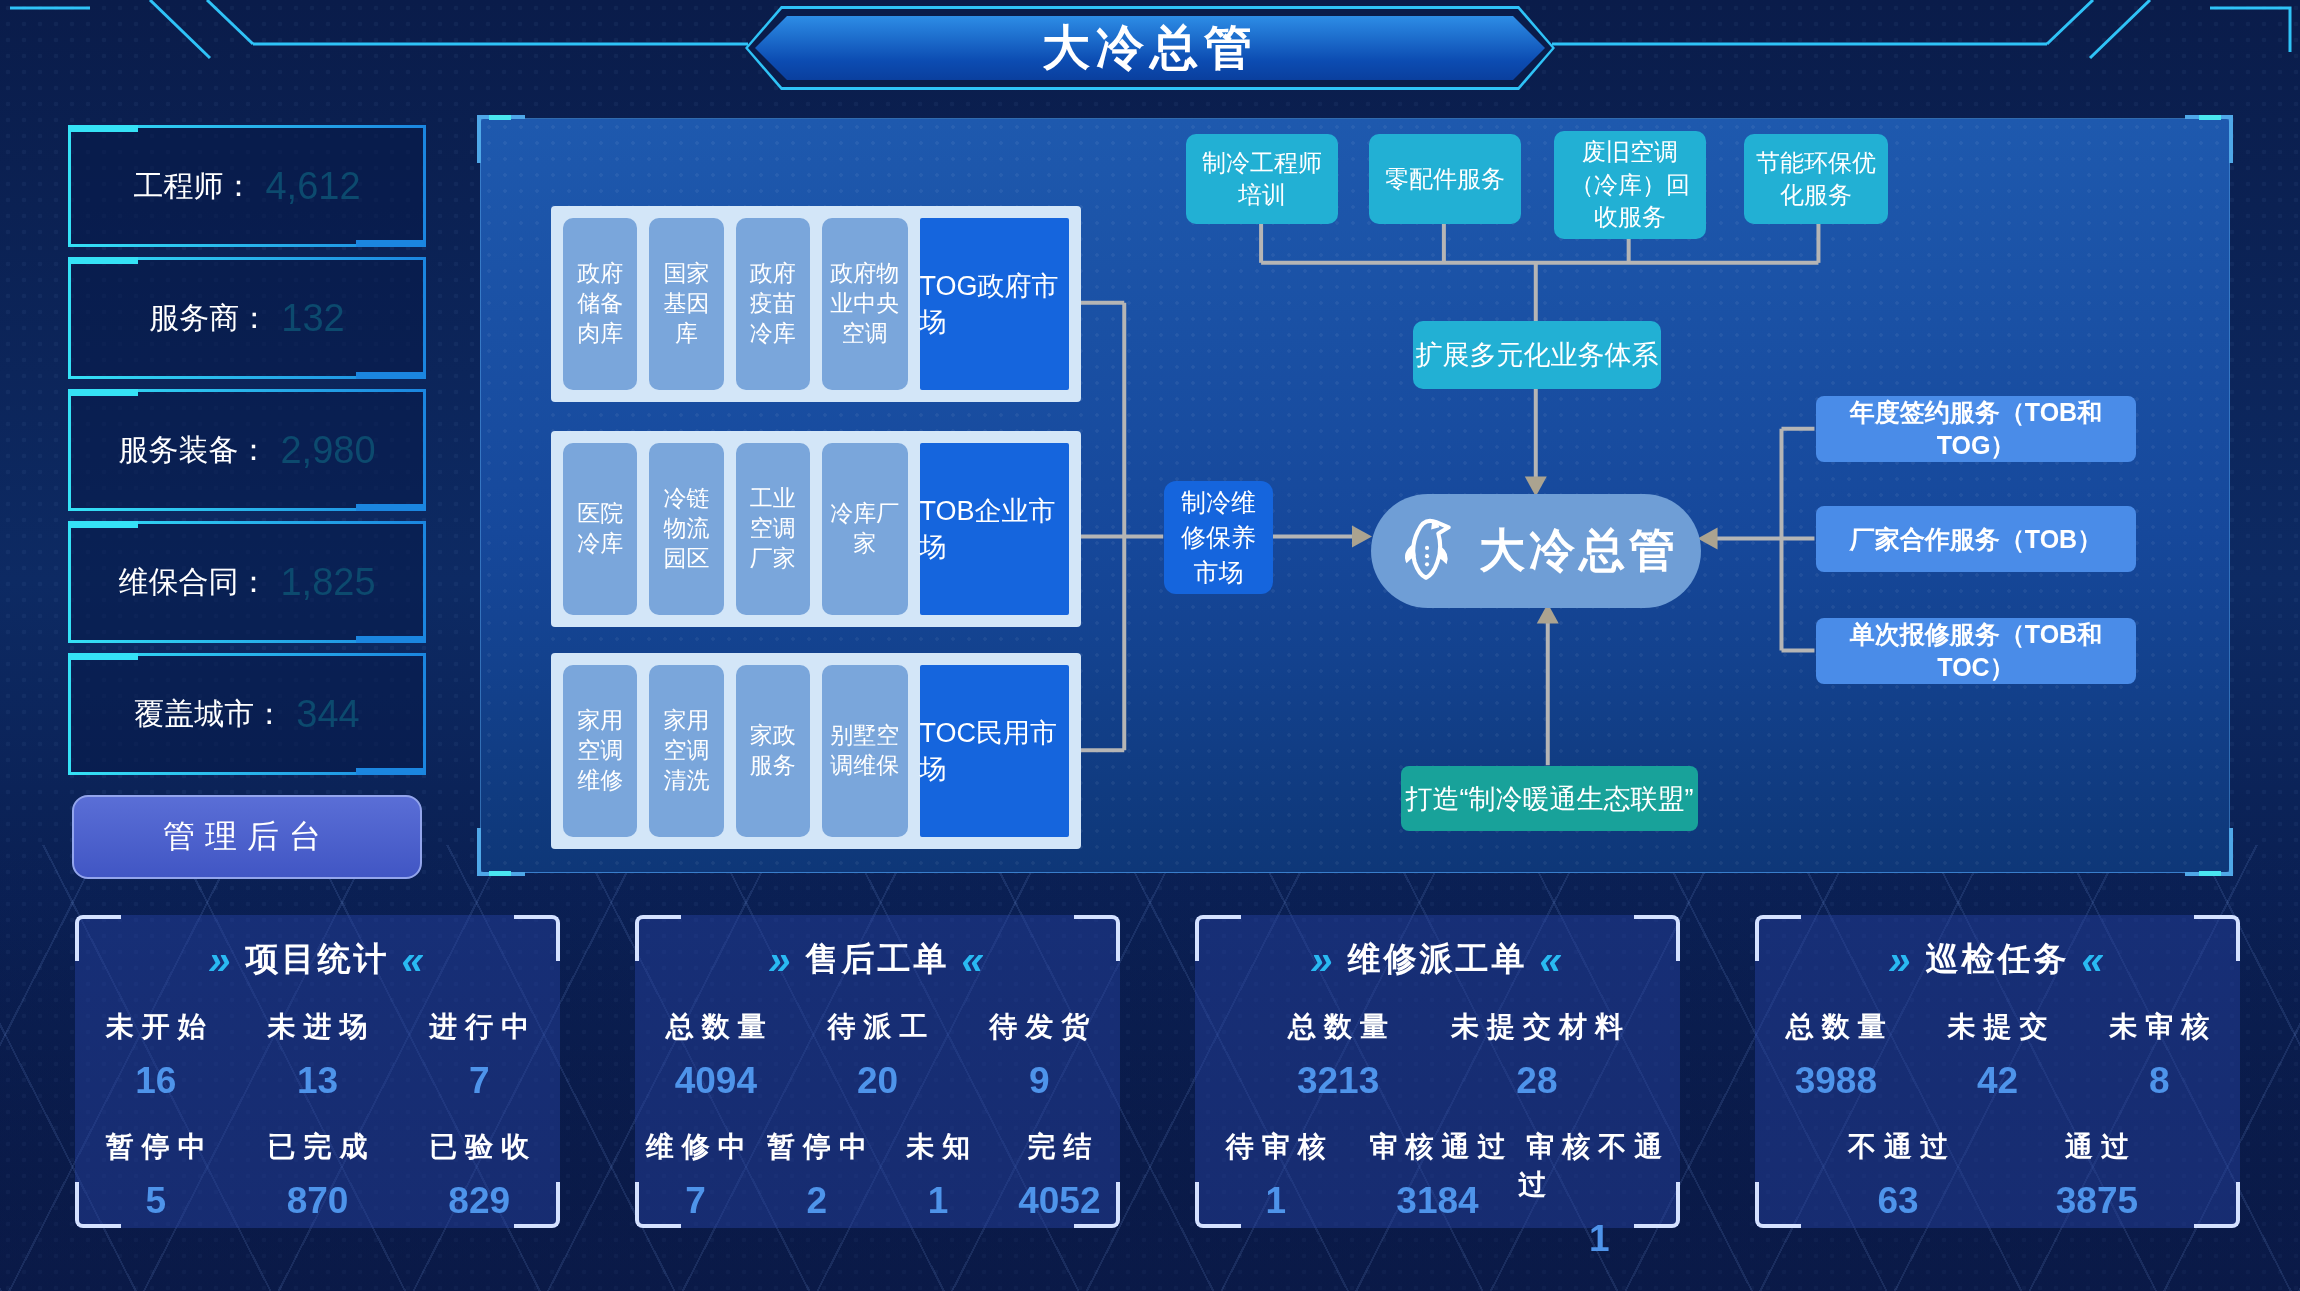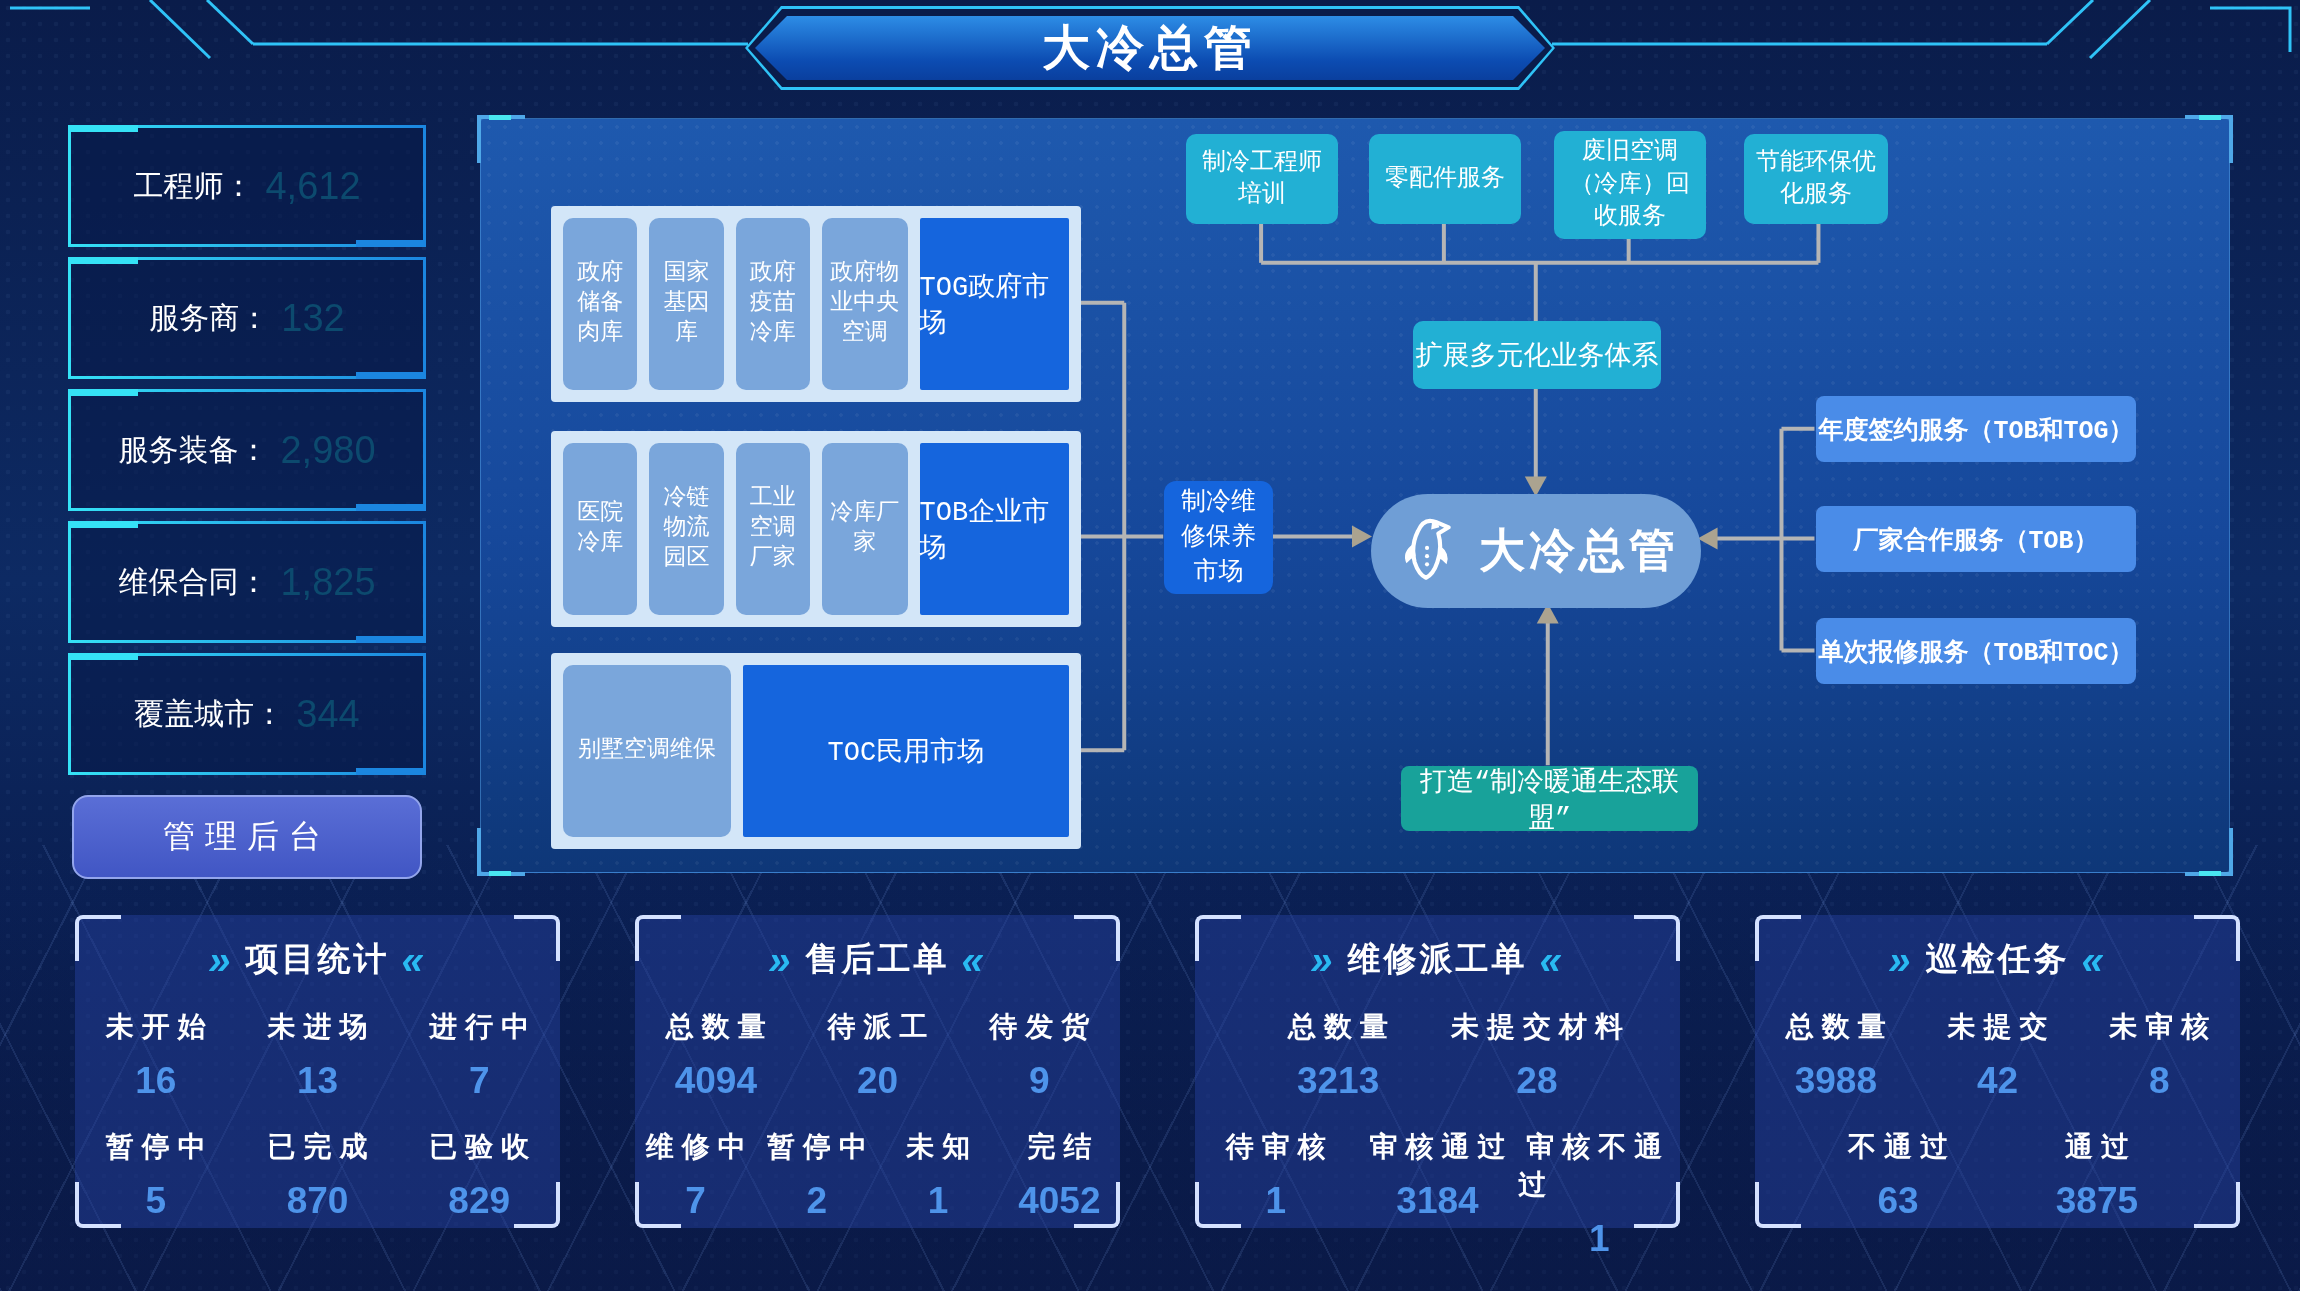--- a/index.html
+++ b/index.html
@@ -48,21 +48,21 @@
     border:2px solid #93a5ec; border-radius:16px;
     display:flex; align-items:center; justify-content:center;
     font-size:32px; letter-spacing:10px; color:#fff; cursor:pointer; }
 
   
   .panel { position:absolute; left:480px; top:118px; width:1750px; height:755px;
     background-image:
       radial-gradient(rgba(255,255,255,0.055) 1.5px, transparent 2px),
       linear-gradient(180deg,#1e59ae 0%,#16489b 55%,#0e3778 100%);
     background-size:16px 16px,100% 100%;
-    border:1px solid rgba(90,170,240,0.45); border-radius:4px;font-family:Liberation Mono, monospace; }
+    border:1px solid rgba(90,170,240,0.45); border-radius:4px; }
   .pc { position:absolute; width:48px; height:48px; border:0 solid #4fa8e8; }
   .pc.tl { left:-4px; top:-4px; border-left-width:4px; border-top-width:4px; }
   .pc.tr { right:-4px; top:-4px; border-right-width:4px; border-top-width:4px; }
   .pc.bl { left:-4px; bottom:-4px; border-left-width:4px; border-bottom-width:4px; }
   .pc.br { right:-4px; bottom:-4px; border-right-width:4px; border-bottom-width:4px; }
   .pc i { position:absolute; width:22px; height:5px; background:#49e6f0; }
   .pc.tl i { left:8px; top:-4px; } .pc.tr i { right:8px; top:-4px; }
   .pc.bl i { left:8px; bottom:-4px; } .pc.br i { right:8px; bottom:-4px; }
 
   .connectors { position:absolute; inset:0; z-index:0; }
@@ -229,20 +229,25 @@
       <div class="seg">冷链物流园区</div>
       <div class="seg">工业空调厂家</div>
     </div>
     <div class="grow">
       <div class="seg">冷库厂家</div>
       <div class="market">TOB企业市场</div>
     </div>
   </div>
   <div class="group" style="top:534px">
     <div class="grow">
+      <div class="seg">家用空调维修</div>
+      <div class="seg">家用空调清洗</div>
+      <div class="seg">家政服务</div>
+    </div>
+    <div class="grow">
       <div class="seg">别墅空调维保</div>
       <div class="market">TOC民用市场</div>
     </div>
   </div>
 
   <div class="node maint-node" style="left:683px;top:362px;width:109px;height:113px">制冷维修保养市场</div>
 
   <div class="node hub" style="left:890px;top:375px;width:330px;height:114px">
     <svg width="66" height="72" viewBox="0 0 60 70">
       <path d="M22 16 Q28 2 40 7 L52 12 L42 18 Q46 32 41 46 Q37 58 30 61 Q23 58 19 46 Q15 30 22 16 Z" fill="none" stroke="#fff" stroke-width="4" stroke-linejoin="round"></path>

